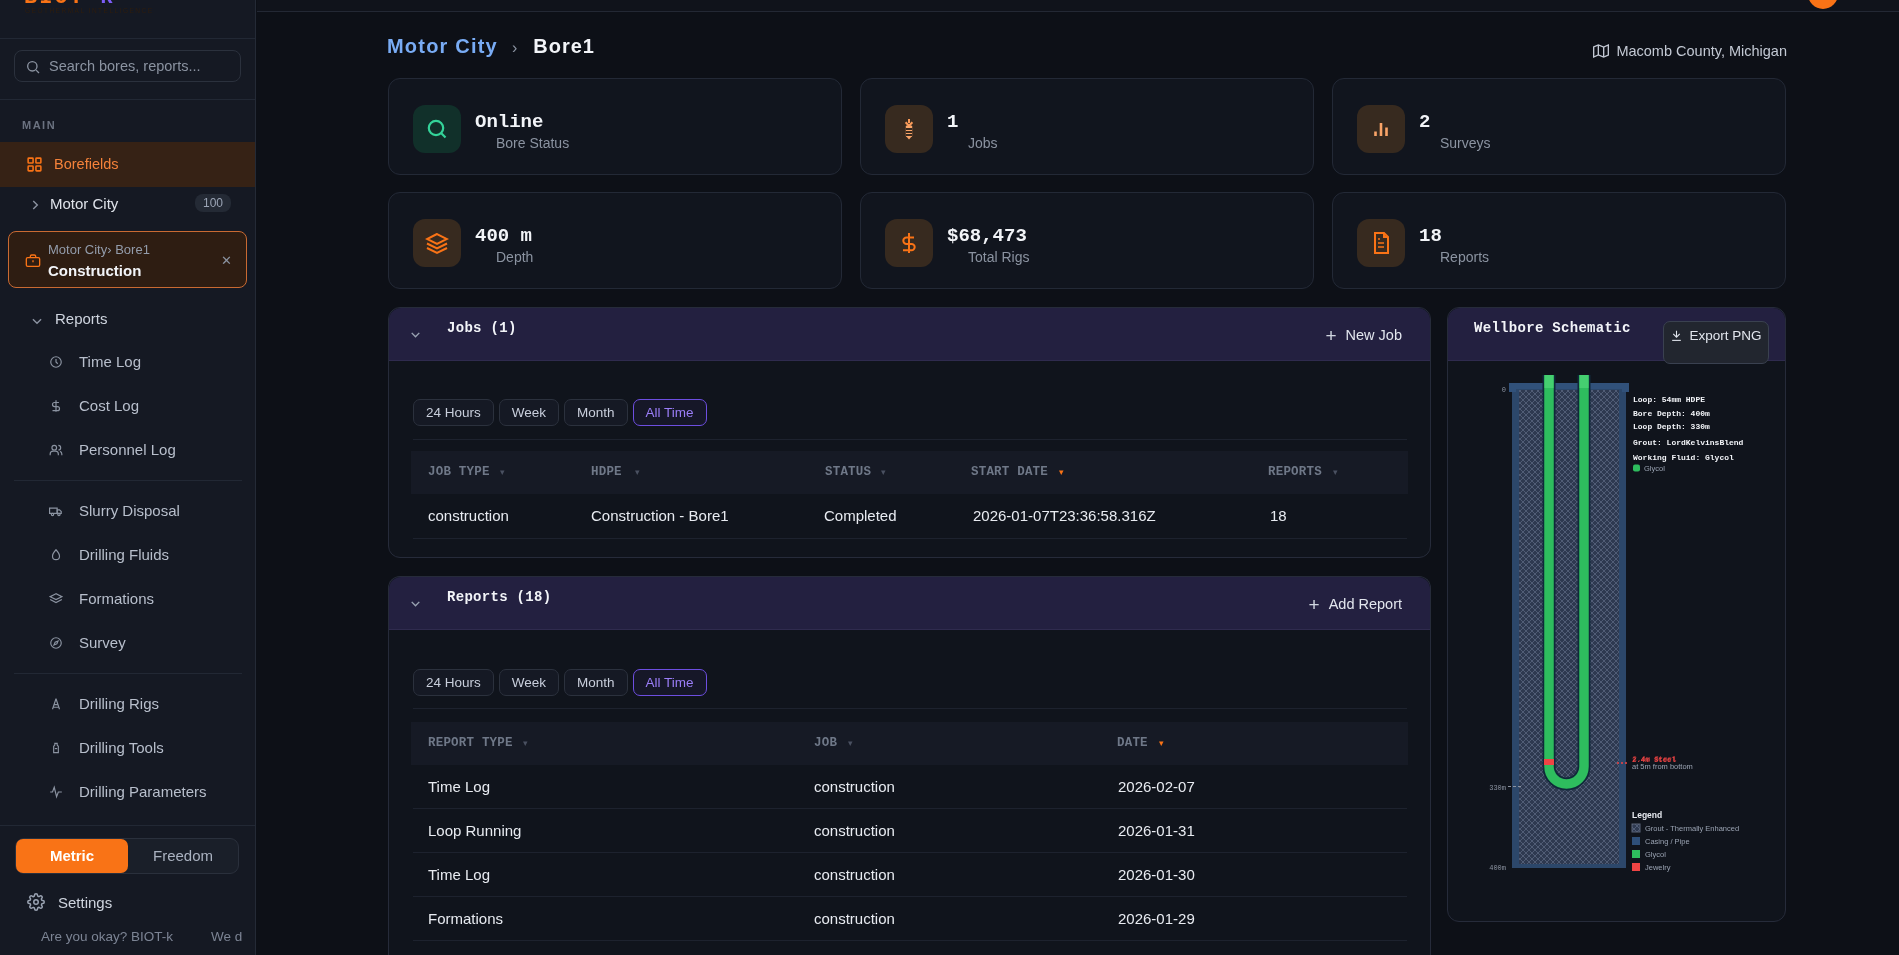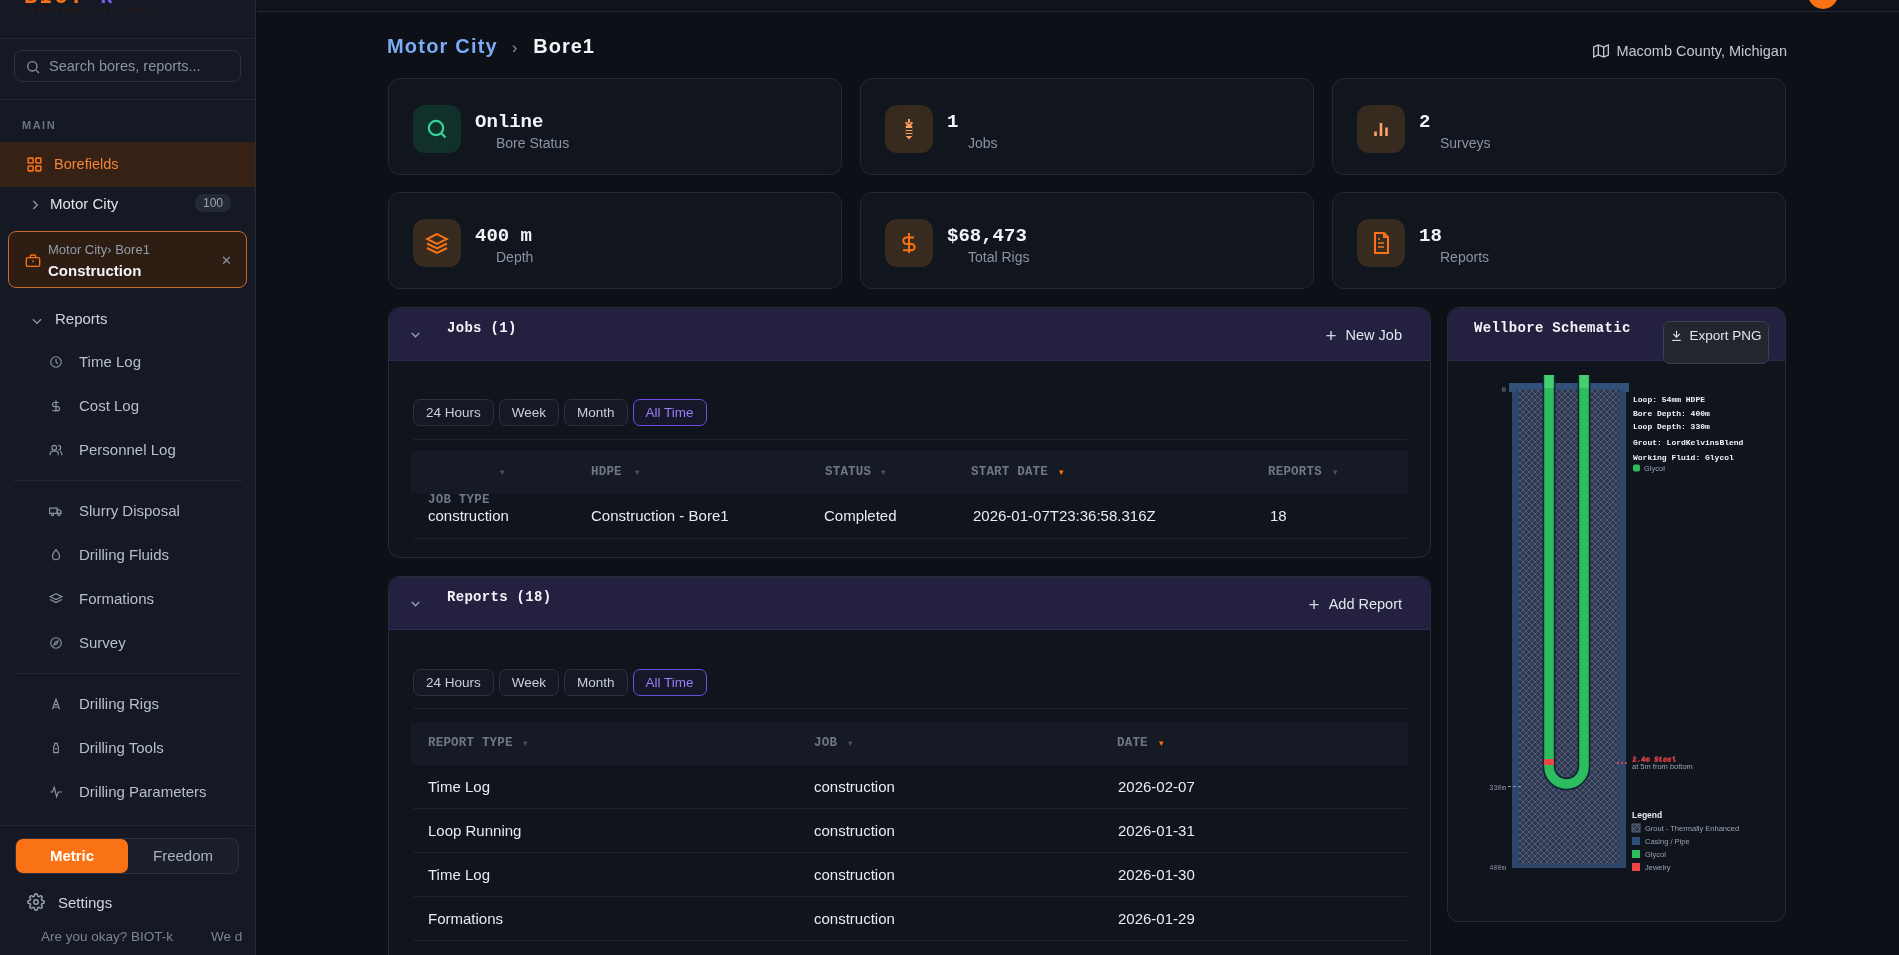--- a/index.html
+++ b/index.html
@@ -322,21 +322,21 @@
           <path d="M5 9l7 7 7-7"></path>
         </svg>
       <span class="ttl">Jobs (1)</span>
       <span class="act"><span class="pl">+</span>New Job</span>
     </div>
     <div class="fbtns" style="top:91px;">
       <span class="fbtn">24 Hours</span><span class="fbtn">Week</span><span class="fbtn">Month</span><span class="fbtn active">All Time</span>
     </div>
     <div class="rdiv" style="top:131px;"></div>
     <div class="thead" style="top:143px;">
-      <span style="left:17px;margin-top:28px;">JOB TYPE</span>
+      <span style="left:17px;">JOB TYPE</span>
         <i style="left:89px; top:16px;">▾</i>
       <span style="left:180px;">HDPE</span>
         <i style="left:224px; top:16px;">▾</i>
       <span style="left:414px;">STATUS</span>
         <i style="left:470px; top:16px;">▾</i>
       <span style="left:560px;">START DATE</span>
         <i class="on" style="left:648px; top:16px;">▾</i>
       <span style="left:857px;">REPORTS</span>
         <i style="left:922px; top:16px;">▾</i>
     </div>

